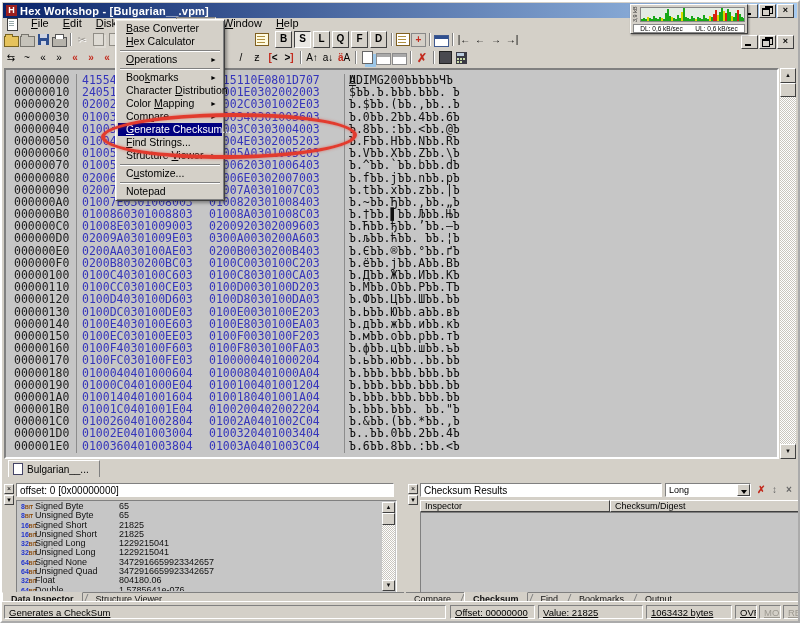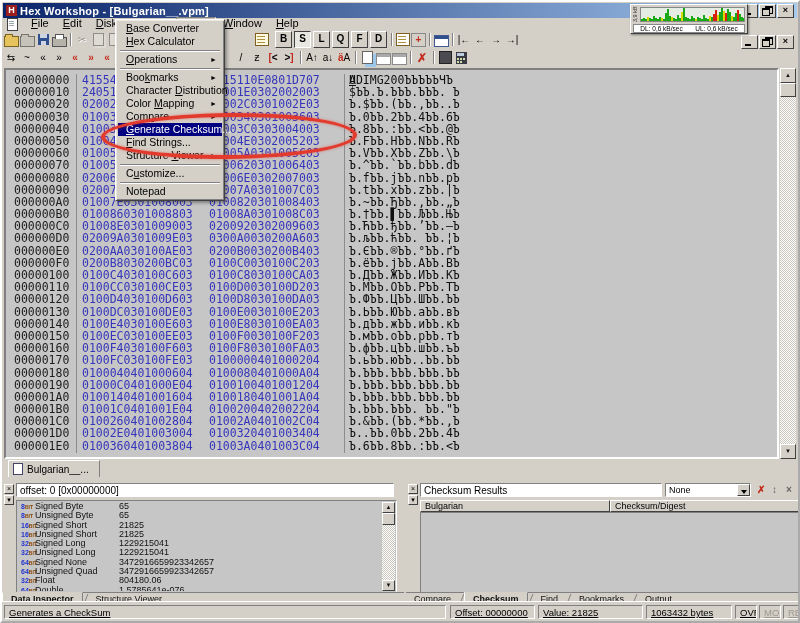--- a/index.html
+++ b/index.html
@@ -352,27 +352,27 @@
         <span class="tab-slash"></span>
         <span class="btab">Structure Viewer</span>
       </div>
   </div>
 
   <div class="panel" id="panel-r">
     <span class="mini-btn" style="left:2px;top:4px;">×</span>
     <span class="mini-btn" style="left:2px;top:15px;">▾</span>
     <div class="hdr-field" style="left:14px;width:242px;">Checksum Results</div>
     <div class="combo" style="left:259px;width:86px;">
-      <span>None</span>
+      <span>Long</span>
       <span class="combo-btn"></span>
     </div>
     <span class="hdr-ico redglyph" style="left:351px;">✗</span>
     <span class="hdr-ico" style="left:366px;color:#666;">↕</span>
     <span class="hdr-ico" style="left:380px;color:#666;">×</span>
-    <div class="colhdr" style="left:14px;top:20px;width:190px;">Bulgarian</div>
+    <div class="colhdr" style="left:14px;top:20px;width:190px;">Inspector</div>
     <div class="colhdr" style="left:204px;top:20px;width:190px;">Checksum/Digest</div>
     <div class="list-area" style="left:14px;top:32px;width:380px;height:81px;"></div>
     <div class="tabsrow" id="tabs-right">
         <span class="btab">Compare</span>
         <span class="tab-slash"></span>
         <span class="btab active">Checksum</span>
         <span class="tab-slash"></span>
         <span class="btab">Find</span>
         <span class="tab-slash"></span>
         <span class="btab">Bookmarks</span>

